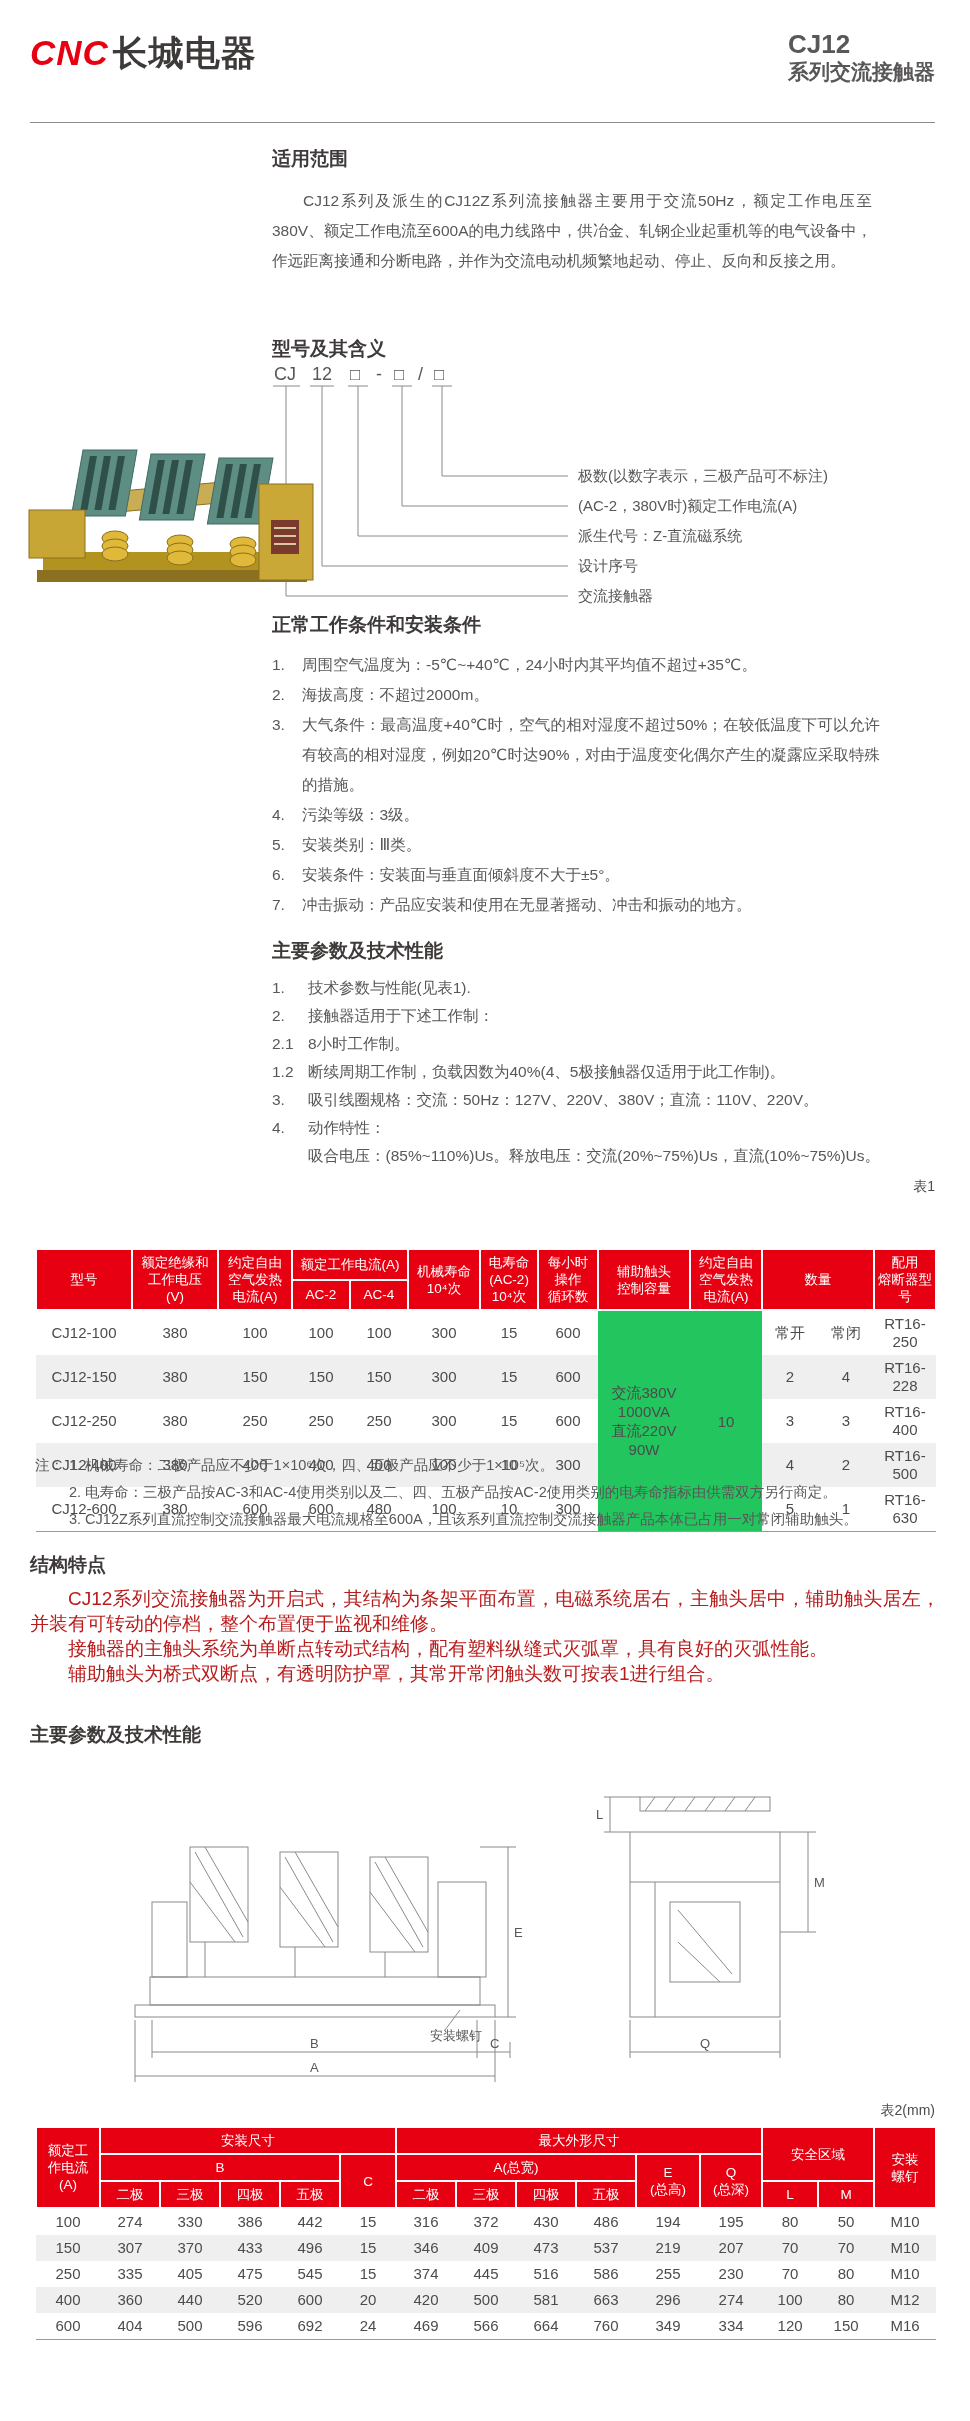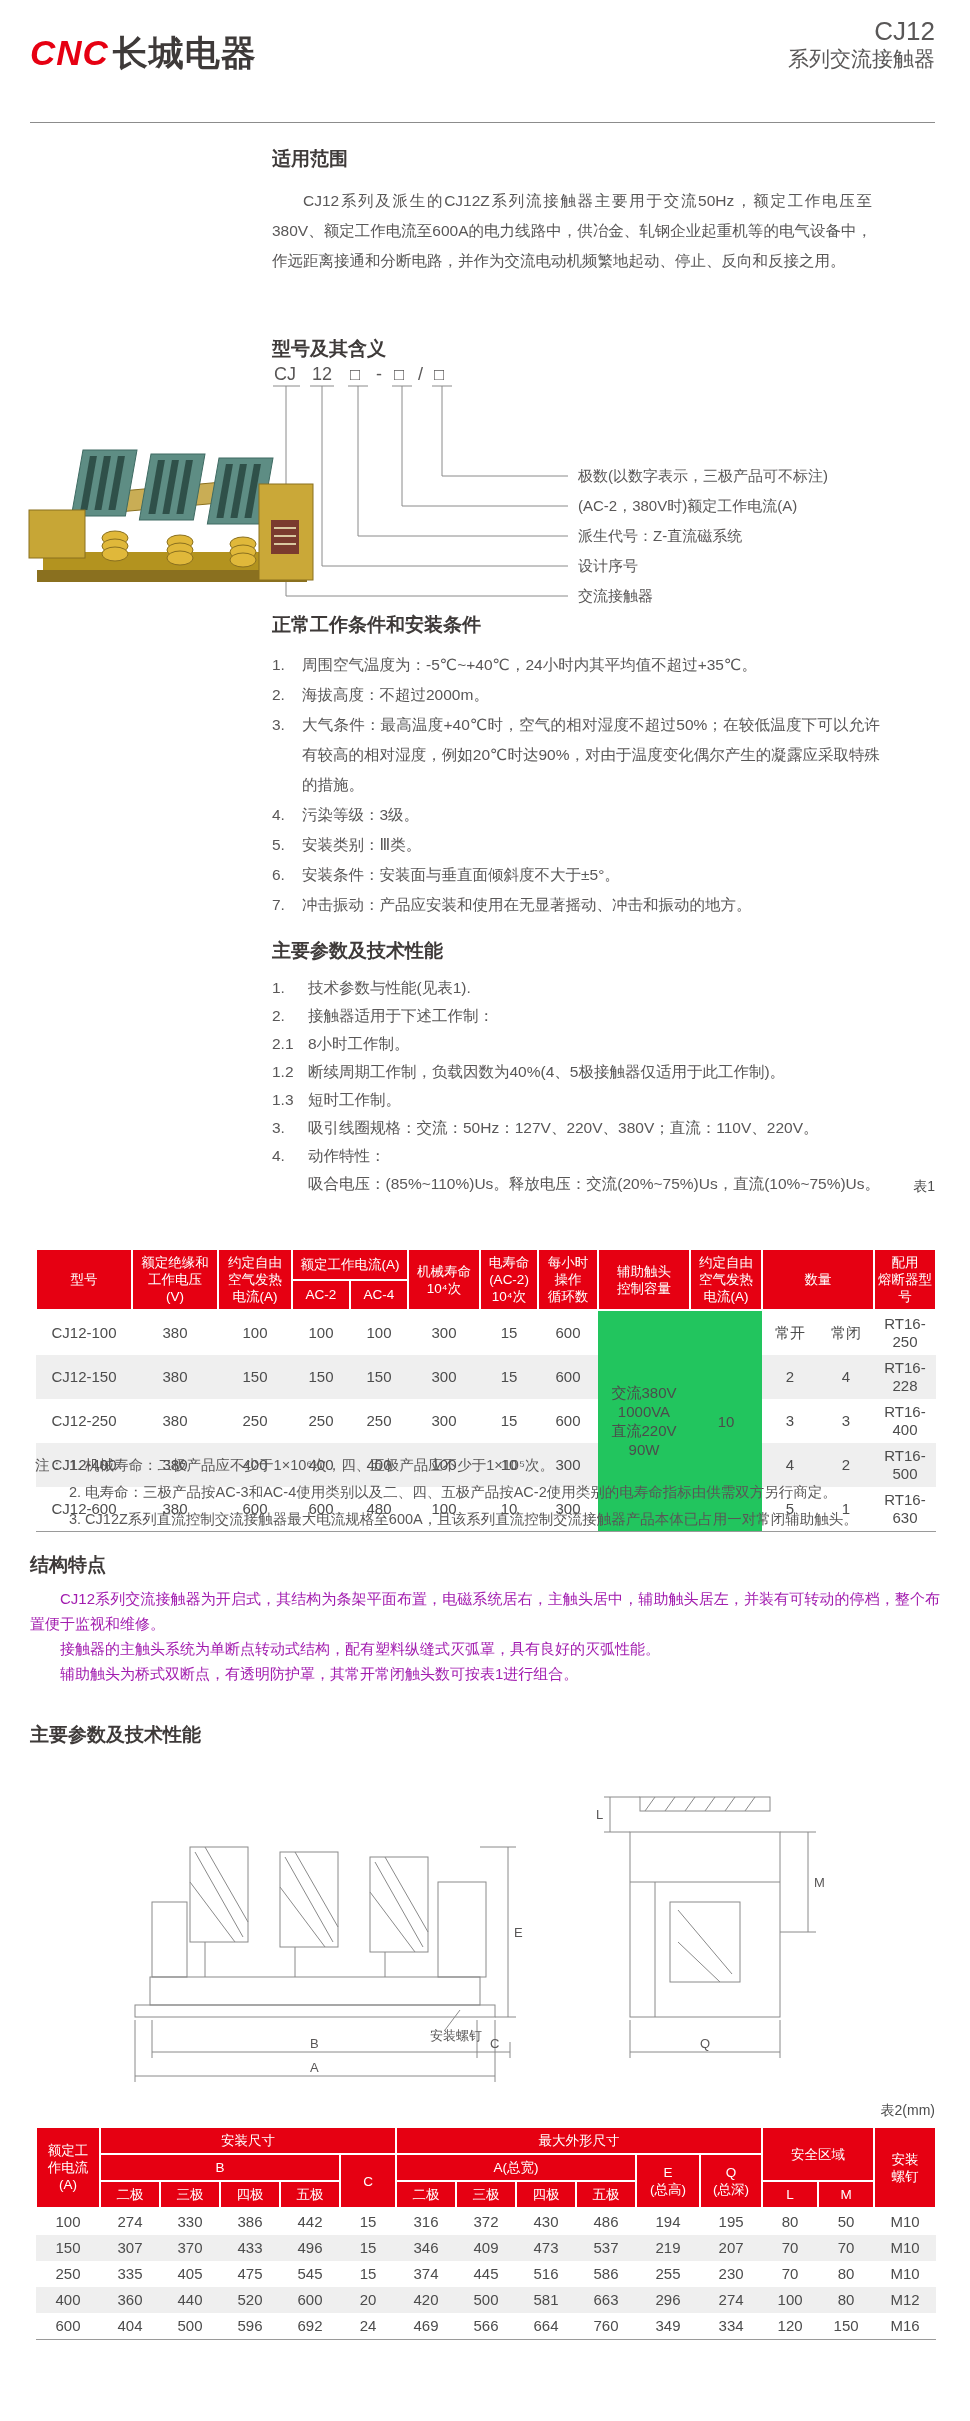--- a/index.html
+++ b/index.html
@@ -4,21 +4,21 @@
 <style>
   * { margin:0; padding:0; box-sizing:border-box; }
   html,body { background:#ffffff; }
   body { font-family:"Liberation Sans","DejaVu Sans",sans-serif; color:#595757; }
   .page { position:relative; width:970px; height:2421px; background:#fff; overflow:hidden; }
 
   
   .logo { position:absolute; left:30px; top:30px; font-weight:bold; font-size:35px; letter-spacing:1px; white-space:nowrap; }
   .logo .cnc { color:#e60012; font-style:italic; margin-right:4px; }
   .logo .cname { color:#3e3a39; }
-  .head-right { position:absolute; right:35px; top:16px; text-align:right; color:#595757; font-weight:normal; }
+  .head-right { position:absolute; right:35px; top:29px; text-align:left; color:#595757; font-weight:bold; }
   .head-right .code { font-size:26px; line-height:30px; }
   .head-right .series { font-size:21px; line-height:26px; }
   .head-divider { position:absolute; left:30px; right:35px; top:122px; height:1px; background:#8c8c8c; }
 
   
   .sec-h { font-size:19px; font-weight:bold; color:#3e3a39; }
   .body-text { font-size:15.5px; line-height:30px; color:#595757; text-align:justify; }
 
   .scope-h   { position:absolute; left:272px; top:146px;text-align:center; }
   .scope-p   { position:absolute; left:272px; top:186px; width:600px; text-indent:2em; }
@@ -61,21 +61,21 @@
 
   
   .notes { position:absolute; left:35px; top:1452px; width:905px; font-size:14.5px; line-height:27px; color:#595757; }
   .note-row { display:flex; }
   .note-pre { flex:0 0 34px; }
   .note-txt { flex:1; text-align:justify; }
 
   
   .struct-h { position:absolute; left:30px; top:1552px; }
   .struct-body { position:absolute; left:30px; top:1586px; width:910px; }
-  .struct-body p { font-size:15px; line-height:25px; color:#a21caf; text-indent:2em; text-align:justify; }
+  .struct-body p { font-size:19px; line-height:25px; color:#b91c1c; text-indent:2em; text-align:justify; }
 
   .param2-h { position:absolute; left:30px; top:1722px; }
   .draw-svg { position:absolute; left:30px; top:1752px; }
 
   svg text { fill:#595757; }
   .dim-label { font-size:13px; }
 </style>
 </head>
 <body>
 
@@ -215,24 +215,20 @@
         <span class="li-num">2.</span>
         <span class="li-txt">接触器适用于下述工作制：</span>
       </div>
       <div class="li-row">
         <span class="li-num">2.1</span>
         <span class="li-txt">8小时工作制。</span>
       </div>
       <div class="li-row">
         <span class="li-num">1.2</span>
         <span class="li-txt">断续周期工作制，负载因数为40%(4、5极接触器仅适用于此工作制)。</span>
-      </div>
-      <div class="li-row">
-        <span class="li-num">1.3</span>
-        <span class="li-txt">短时工作制。</span>
       </div>
       <div class="li-row">
         <span class="li-num">3.</span>
         <span class="li-txt">吸引线圈规格：交流：50Hz：127V、220V、380V；直流：110V、220V。</span>
       </div>
       <div class="li-row">
         <span class="li-num">4.</span>
         <span class="li-txt">动作特性：</span>
       </div>
       <div class="li-row cont">

